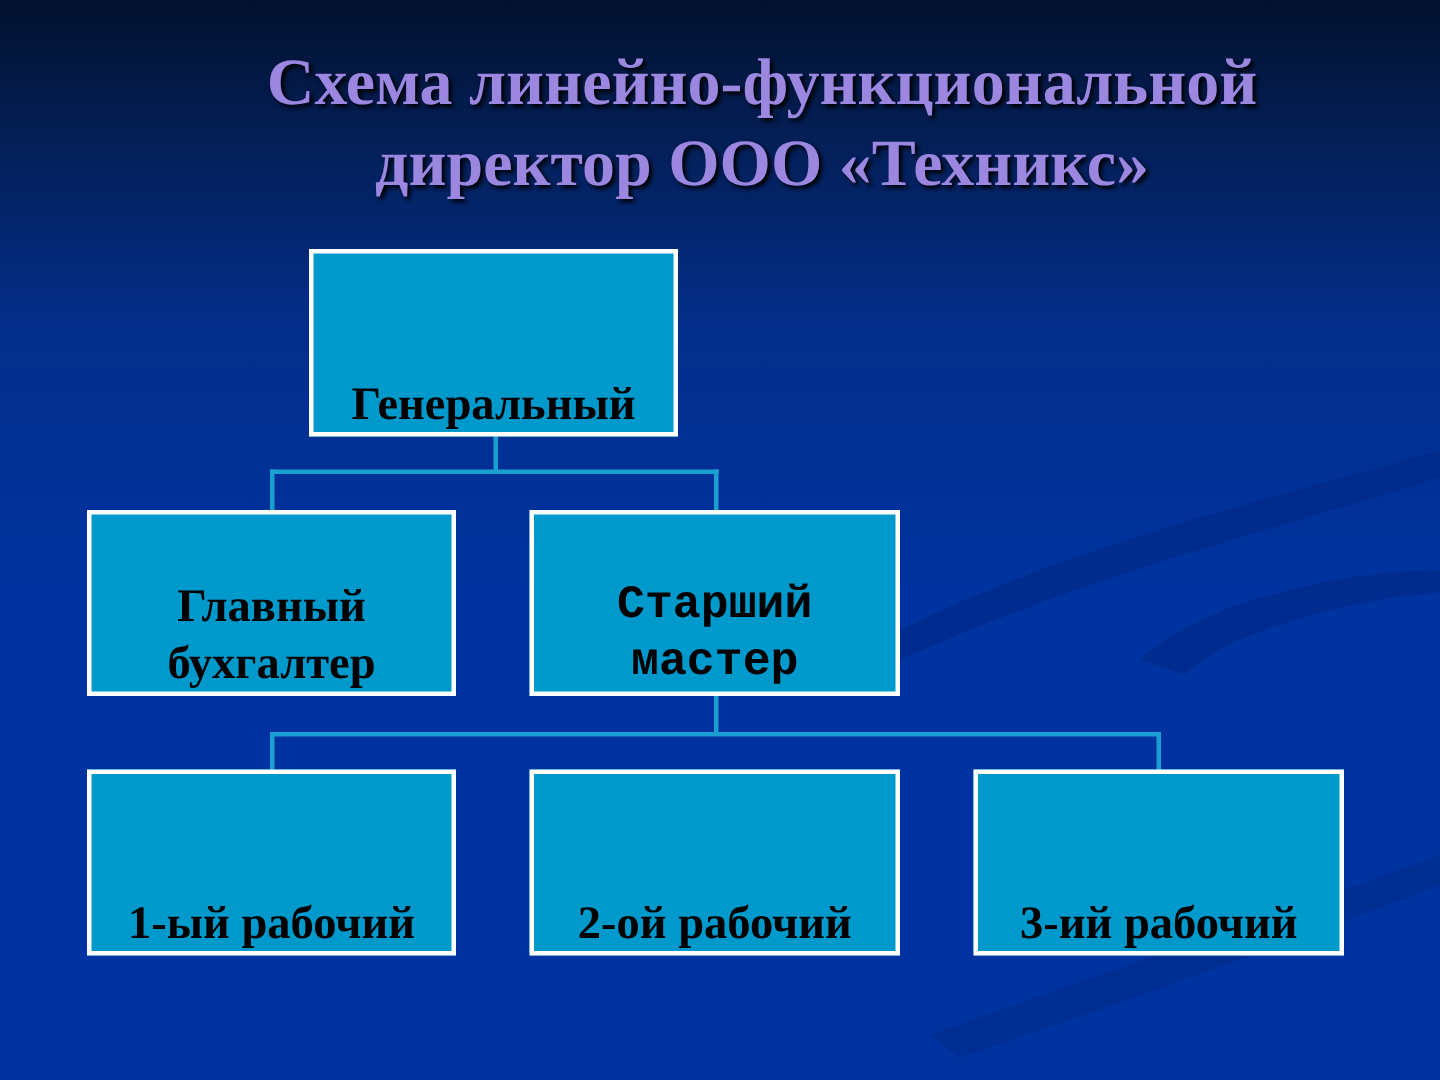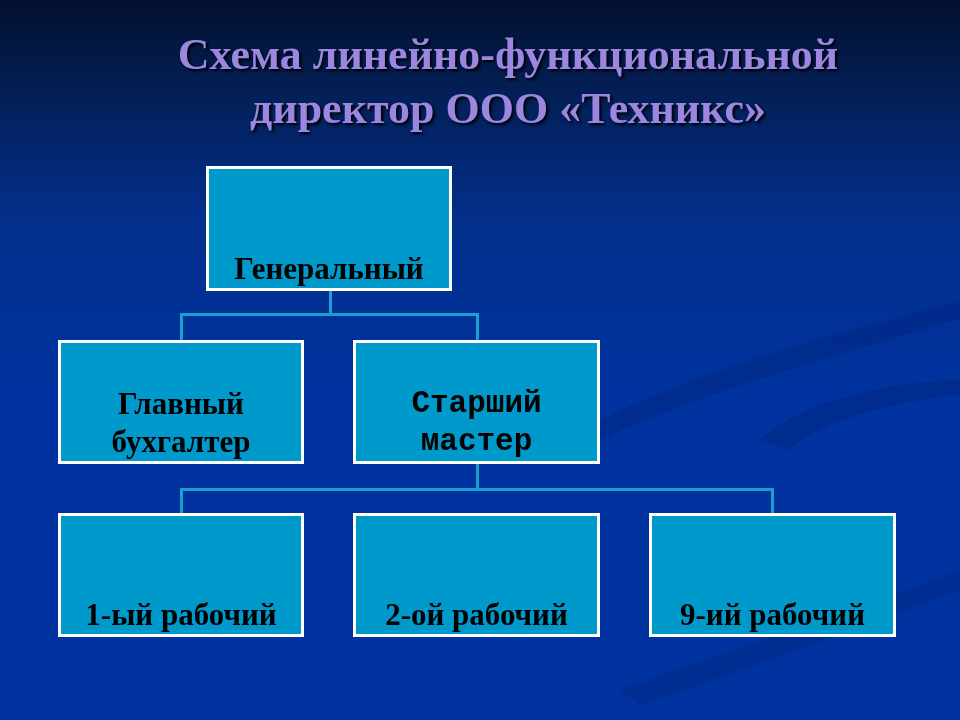--- a/index.html
+++ b/index.html
@@ -70,14 +70,14 @@
 
 <div class="box" style="left:58px;top:513px;width:246px;height:124px;">
   <span>1-ый рабочий</span>
 </div>
 
 <div class="box" style="left:353px;top:513px;width:247px;height:124px;">
   <span>2-ой рабочий</span>
 </div>
 
 <div class="box" style="left:649px;top:513px;width:247px;height:124px;">
-  <span>9-ий рабочий</span>
+  <span>3-ий рабочий</span>
 </div>
 
 </body></html>

